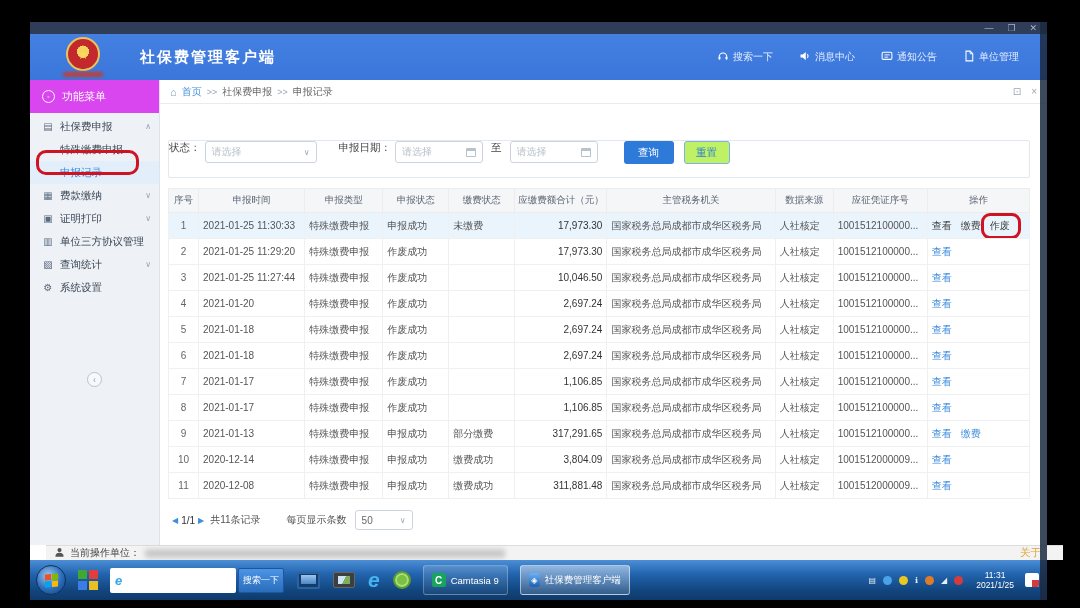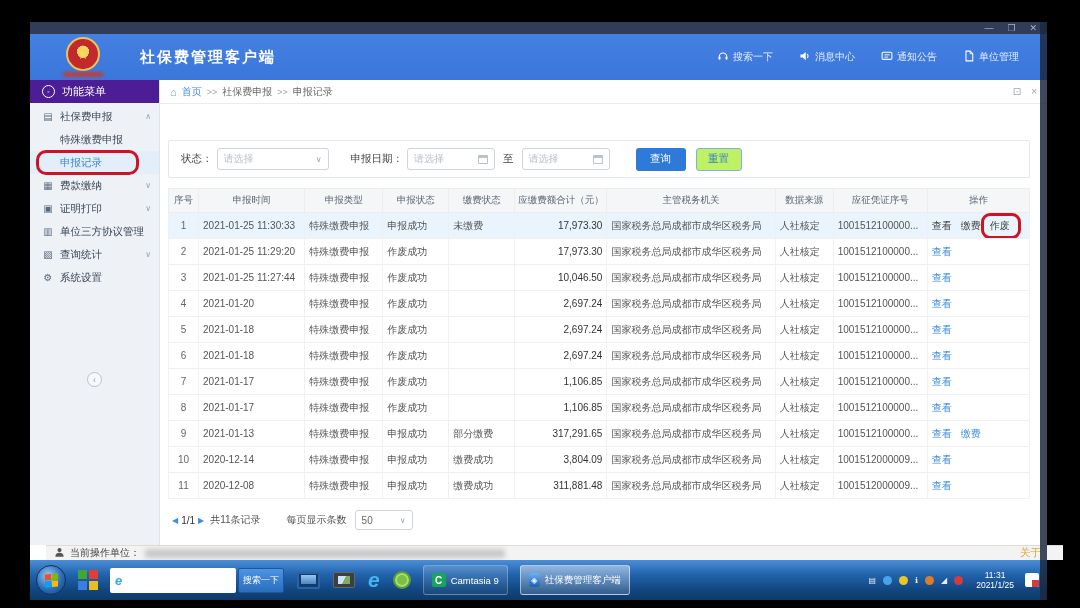--- a/index.html
+++ b/index.html
@@ -23,21 +23,21 @@
             color:#ffd75e; font-size:13px; }
   .emblem-text { margin-top:1px; width:40px; height:5px; background:#b94040; filter:blur(1.5px); border-radius:2px; }
   .app-title { color:#fff; font-size:15px; font-weight:bold; letter-spacing:2px; margin-left:18px; }
   .header-links { margin-left:auto; margin-right:28px; display:flex; gap:26px; }
   .hlink { display:flex; align-items:center; gap:4px; color:#e6efff; font-size:10px; cursor:pointer; }
 
   
   .main-row { position:absolute; left:0; top:58px; width:100%; height:465px; display:flex; }
 
   .sidebar { position:relative; width:130px; height:100%; background:#eef1f5; border-right:1px solid #dde3ea; }
-  .sidebar-header { height:23px; background:#4c1d95; color:#fff; font-size:11px;
+  .sidebar-header { height:33px; background:#d946ef; color:#fff; font-size:11px;
                     display:flex; align-items:center; gap:7px; padding-left:12px; }
   .sb-circle { width:13px; height:13px; border:1.5px solid #fff; border-radius:50%;
                display:inline-flex; align-items:center; justify-content:center; color:#fff; font-size:7px; }
   .menu { padding-top:2px; }
   .menu-item { height:23px; display:flex; align-items:center; gap:6px; padding-left:12px;
                font-size:10.5px; color:#3a4656; cursor:pointer; }
   .menu-item .mi-icon { color:#5a6b80; font-size:10px; width:12px; text-align:center; }
   .menu-item .caret { margin-left:auto; margin-right:8px; color:#97a4b4; font-size:8px; }
   .menu-sub { padding-left:30px; }
   .menu-sub.selected { color:#3d85d8; background:#e3eefb; }
@@ -56,21 +56,21 @@
   .bc-right { margin-left:auto; display:flex; gap:10px; color:#9aa6b4; font-size:10px; }
 
   .toolbar { position:absolute; left:10px; top:32px; display:flex; align-items:flex-end; }
   .btn-sync { width:46px; height:22px; background:#2e7ad8; color:#fff; font-size:10.5px; border:none;
               border-radius:3px; cursor:pointer; }
   .tab-collapse { margin-left:12px; height:26px; padding:0 14px; background:#fff; border:1px solid #dfe4ea;
                   border-bottom:1px solid #fff; font-size:10px; color:#5a6470; display:flex; align-items:center;
                   position:relative; top:1px; cursor:pointer; border-radius:3px 3px 0 0; }
 
   .filter-panel { position:absolute; left:8px; top:60px; width:862px; height:38px; border:1px solid #e2e8ef;
-                  border-radius:2px; display:flex; align-items:center; padding-left:12px; font-size:10.5px; color:#444; }
+                  border-radius:2px; display:flex; font-size:10.5px; color:#444; }
   .fld-label { margin-right:4px; }
   .select-box, .date-box { height:22px; border:1px solid #ccd4dd; border-radius:3px; background:#fff;
               display:flex; align-items:center; padding:0 6px; color:#b9c1ca; font-size:10px; cursor:pointer; }
   .select-box { width:112px; justify-content:space-between; }
   .date-box { width:88px; justify-content:space-between; }
   .chev { color:#9aa6b4; font-size:8px; }
   .cal-icon { width:10px; height:9px; border:1px solid #b9c1ca; border-top:3px solid #b9c1ca; border-radius:1px; }
   .to-label { margin:0 8px; color:#444; }
   .gap20 { width:22px; }
   .btn-query { width:50px; height:23px; background:#2e7ad8; color:#fff; border:none; border-radius:3px;

